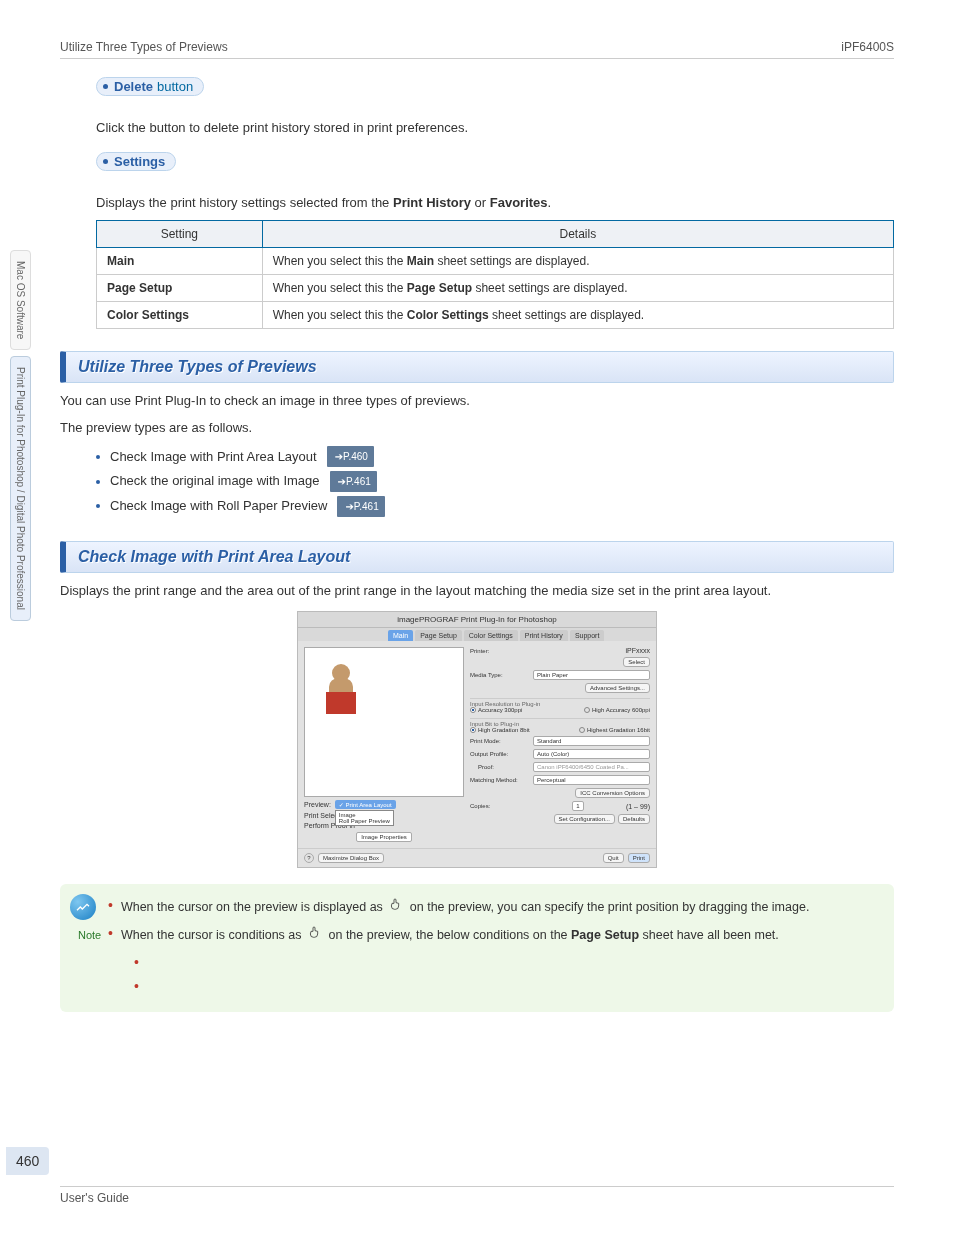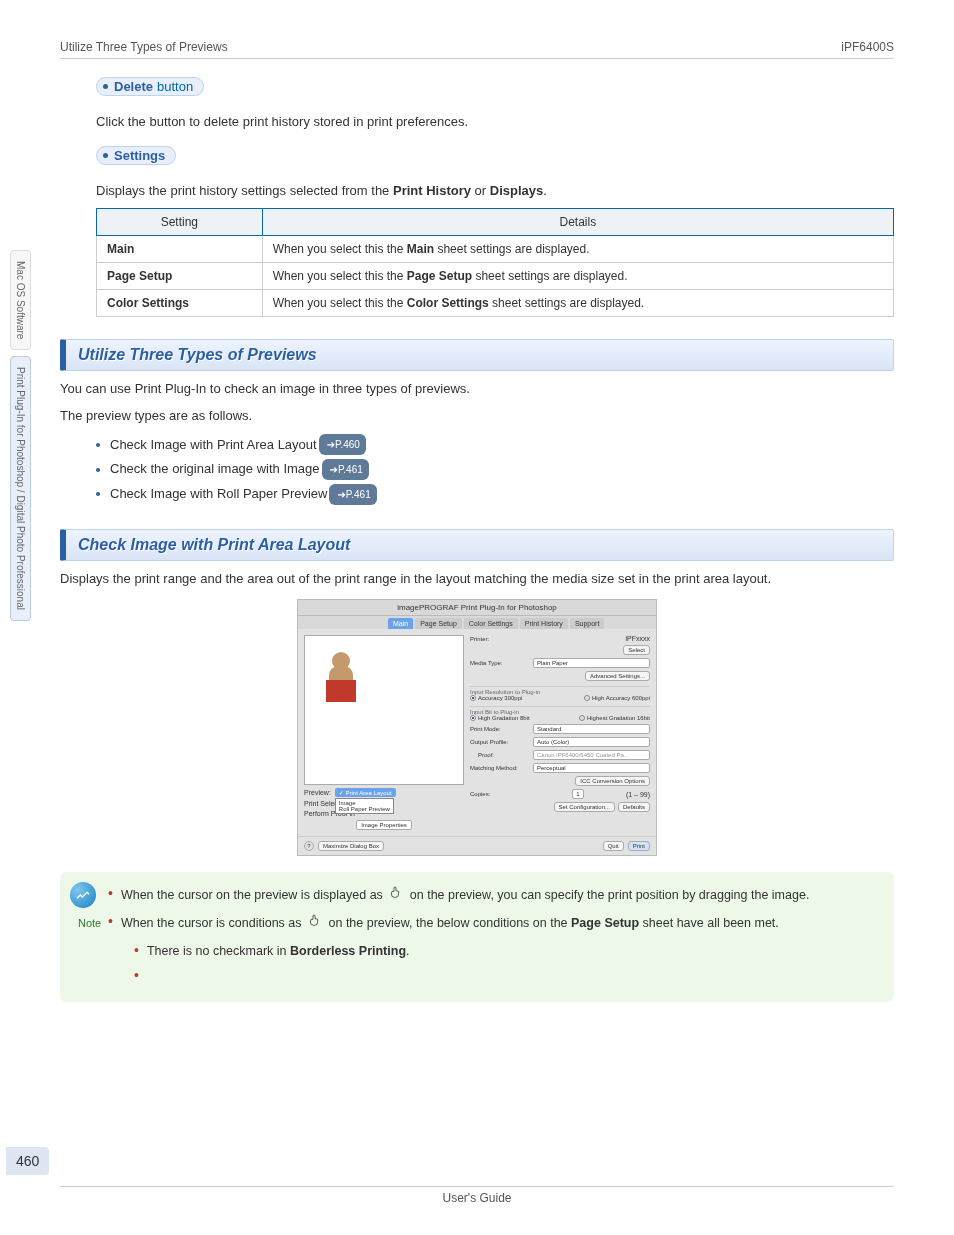--- a/index.html
+++ b/index.html
@@ -7,31 +7,31 @@
 .page{padding:40px 60px 40px 60px;position:relative}
 .hdr{display:flex;justify-content:space-between;font-size:12px;color:#555;border-bottom:1px solid #ccc;padding-bottom:4px;margin-bottom:18px}
 .side-tabs{position:absolute;left:10px;top:250px;display:flex;flex-direction:column;gap:6px}
 .side-tab{writing-mode:vertical-rl;text-orientation:mixed;font-size:10px;color:#666;padding:10px 4px;border:1px solid #ddd;border-radius:4px;background:#f7f7f7}
 .side-tab.active{background:#e8effa;border-color:#bcd}
 .bullet-hdr{display:inline-flex;align-items:center;background:#e8effa;border:1px solid #bcd4ec;border-radius:10px;padding:1px 10px 1px 6px;margin-bottom:4px}
 .bullet-hdr .dot{width:5px;height:5px;background:#2b5fa5;border-radius:50%;margin-right:6px}
 .bullet-hdr b{color:#2b5fa5;font-size:13px}
 .bullet-hdr span.plain{color:#0369a1;margin-left:4px}
 .indent1{margin-left:36px;margin-bottom:14px}
-.desc{margin-top:12px;margin-left:0;line-height:1.5}
+.desc{margin-top:18px;margin-left:0;line-height:1.5}
 .tbl{width:100%;border-collapse:collapse;margin-top:8px;background:#fff}
 .tbl th{background:#eef1f5;font-weight:400;color:#333;padding:6px 10px;border:1px solid #0369a1;font-size:12px}
 .tbl td{border:1px solid #ccc;padding:6px 10px;font-size:12px}
 .section-hdr{background:linear-gradient(#eef4ff,#d9e4f6);border:1px solid #bcd4ec;border-left:6px solid #2b5fa5;padding:6px 12px;margin:22px 0 8px 0;border-radius:2px}
 .section-hdr .ttl{color:#2b5fa5;font-weight:bold;font-size:16px;font-style:italic;text-shadow:1px 1px 0 #fff}
 .body-text{line-height:1.6;margin-bottom:6px}
 .sub-list{margin-left:36px;margin-top:6px}
 .sub-list li{list-style:none;line-height:1.9;display:flex;align-items:center}
 .sub-list .d{width:4px;height:4px;background:#2b5fa5;border-radius:50%;margin-right:10px;flex-shrink:0}
-.pill{display:inline-flex;align-items:flex-end;background:#5f7a99;color:#fff;font-size:10px;border-radius:6px;padding:1px 6px;margin-left:2px}
+.pill{display:inline-flex;align-items:flex-end;background:#5f7a99;color:#fff;font-size:10px;border-radius:1px;padding:1px 6px;margin-left:10px}
 .pill .arr{margin-right:2px}
 .shot{display:block;margin:10px auto;border:1px solid #bbb;width:360px;background:#eaeaea}
 .shot-top{background:#d9d9d9;font-size:8px;text-align:center;padding:3px;border-bottom:1px solid #bbb}
 .shot-tabs{display:flex;gap:2px;padding:2px 2px 0 90px;font-size:7px;background:#d9d9d9}
 .shot-tab{background:#ccc;padding:2px 5px;border-radius:2px 2px 0 0}
 .shot-tab.on{background:#6aa3e8;color:#fff}
 .shot-body{display:flex;background:#e2e2e2;padding:6px;gap:6px;font-size:7px}
 .shot-left{flex:1}
 .shot-prev{background:#fff;height:150px;border:1px solid #aaa;padding:6px}
 .teddy{width:40px;height:50px;margin:10px 0 0 10px;position:relative}
@@ -55,21 +55,21 @@
 .note-icon{position:absolute;left:10px;top:10px;width:26px;height:26px}
 .note-icon .c{width:26px;height:26px;border-radius:50%;background:radial-gradient(circle at 30% 30%,#7ec7f0,#1a7fc4);display:flex;align-items:center;justify-content:center}
 .note-icon svg{width:16px;height:16px}
 .note-lbl{position:absolute;left:18px;top:42px;font-size:11px;color:#2b7a2b}
 .hand{display:inline-block;vertical-align:middle;margin:0 2px}
 .note-box .row{display:flex;margin-bottom:4px}
 .note-box .nd{color:#c0392b;margin-right:8px;font-size:14px;line-height:1.4}
 .note-sub{margin-left:26px;margin-top:6px}
 .note-sub .nsrow{display:flex;margin-bottom:4px}
 .pgnum{position:absolute;left:6px;bottom:60px;background:#dde6f2;padding:6px 10px;font-size:14px;color:#333;border-radius:0 4px 4px 0}
-.ftr{position:absolute;bottom:30px;right:60px;left:60px;border-top:1px solid #ccc;padding-top:4px;text-align:center;font-size:12px;color:#555}
+.ftr{position:absolute;bottom:30px;right:60px;left:60px;border-top:1px solid #ccc;padding-top:4px;text-align:left;font-size:12px;color:#555}
 </style>
 </head>
 <body>
 
 <div class="side-tabs">
   <div class="side-tab">Mac OS Software</div>
   <div class="side-tab active">Print Plug-In for Photoshop / Digital Photo Professional</div>
 </div>
 
 <div class="page">
@@ -86,21 +86,21 @@
     </div>
     <div class="desc">Click the button to delete print history stored in print preferences.</div>
   </div>
 
   <div class="indent1">
     <div class="bullet-hdr">
       <span class="dot"></span>
       <b>Settings</b>
     </div>
     <div class="desc">
-      <span>Displays the print history settings selected from the </span><b>Print History</b><span> or </span><b>Displays</b><span>.</span>
+      <span>Displays the print history settings selected from the </span><b>Print History</b><span> or </span><b>Favorites</b><span>.</span>
     </div>
     <table class="tbl">
       <tbody>
           <tr>
             <th>Setting</th>
             <th>Details</th>
           </tr>
       <tr>
             <td><b>Main</b></td>
             <td><span>When you select this the </span><b>Main</b><span> sheet settings are displayed.</span></td>
@@ -292,21 +292,20 @@
       </div>
     <div class="row">
         <span class="nd">•</span>
         <div><span>When the cursor is conditions as </span><span class="hand"><svg width="16" height="16" viewBox="0 0 24 24">
               <path d="M9 11V6a1.5 1.5 0 013 0v4l4 1v4a5 5 0 01-5 5h-1a5 5 0 01-5-5l1-4z" fill="none" stroke="#333" stroke-width="1.2"></path>
             </svg></span><span> on the preview, the below conditions on the </span><b>Page Setup</b><span> sheet have all been met.</span></div>
       </div>
     <div class="note-sub">
       <div class="nsrow">
           <span class="nd">•</span>
-          <div><span>There is no checkmark in </span><b>Borderless Printing</b><span>.</span></div>
         </div>
       <div class="nsrow">
           <span class="nd">•</span>
         </div>
     </div>
   </div>
 
 </div>
 
 <div class="pgnum">460</div>

